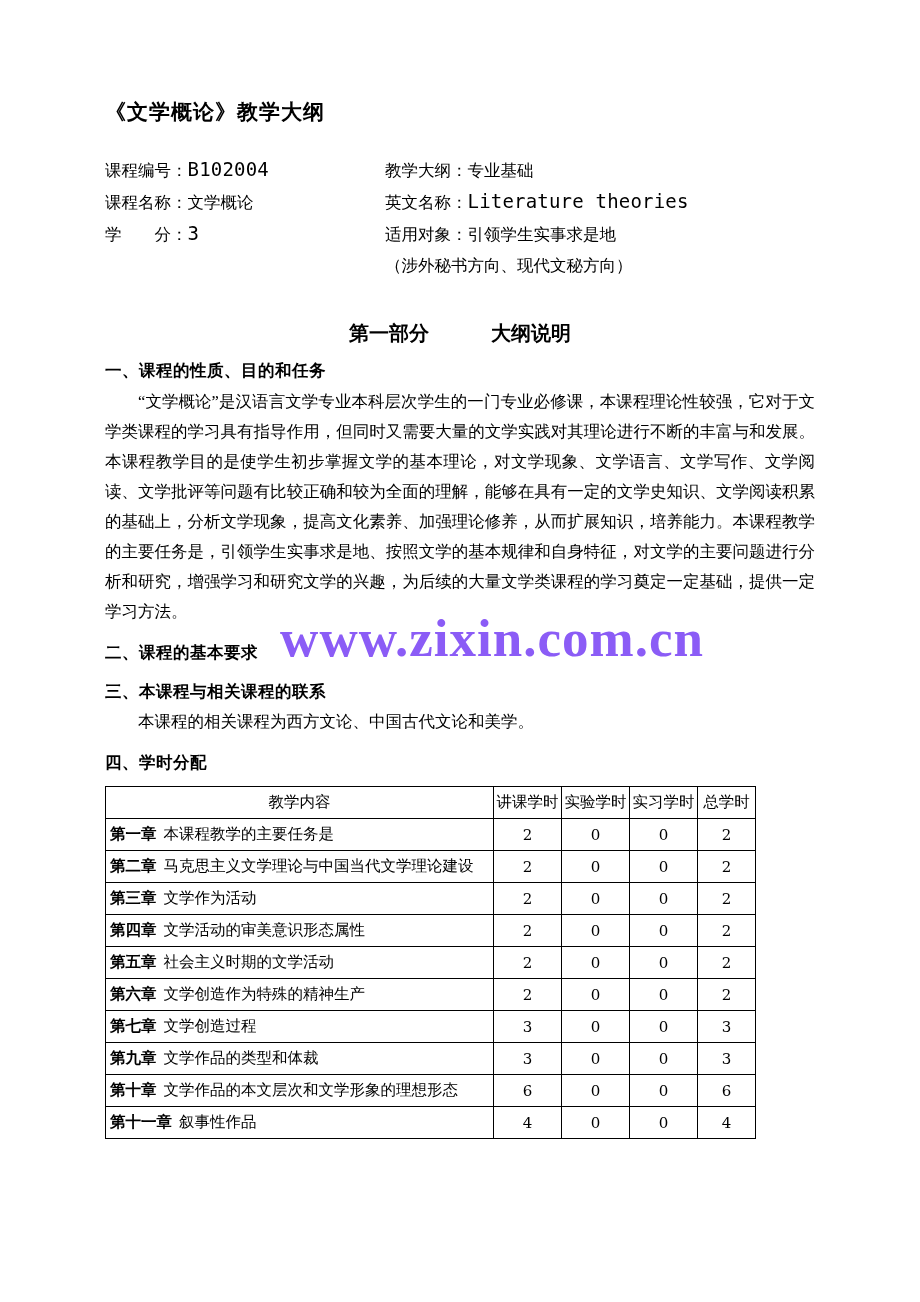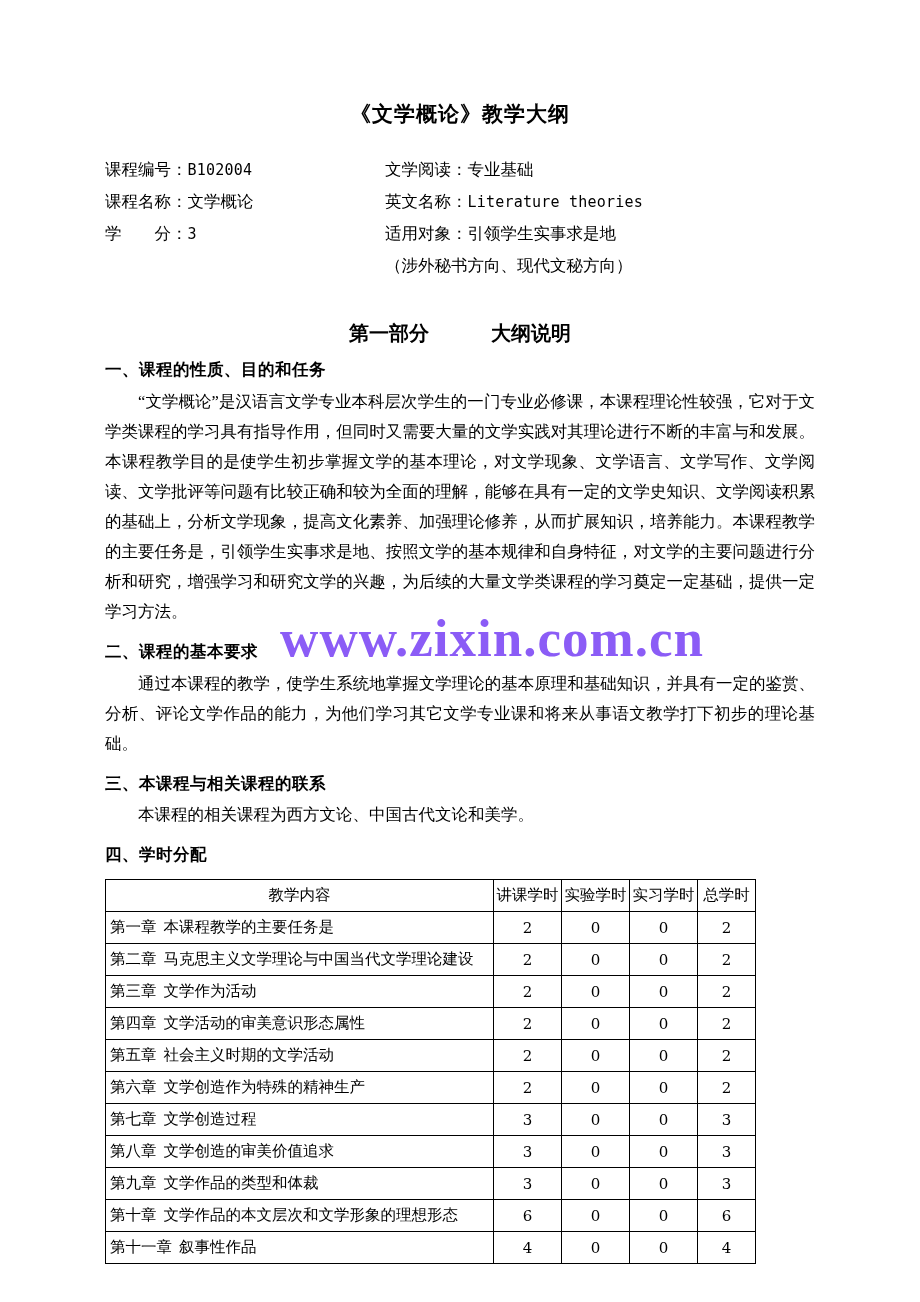--- a/index.html
+++ b/index.html
@@ -41,22 +41,21 @@
     white-space: nowrap;
   }
 
   .content {
     position: relative;
     z-index: 2;
   }
 
   
   .doc-title {
-    text-align: center;
-    font-family: Liberation Sans, sans-serif;
+    font-family: Liberation Mono, monospace;
     font-size: 21px;
     font-weight: bold;
     letter-spacing: 1px;
     margin: 0;
     padding-top: 103px;
     line-height: 1;
   }
 
   
   .meta {
@@ -78,21 +77,21 @@
     white-space: nowrap;
   }
   .meta-indent {
     padding-left: 280px;
   }
   .spaced-label {
     display: inline-block;
   }
   .mono {
     font-family: "DejaVu Sans Mono", "Liberation Mono", monospace;
-    font-size: 15px;
+    font-size: 19px;
     letter-spacing: 0.2px;
     text-align: center;
   }
 
   
   .part-heading {
     text-align: center;
     font-family: "DejaVu Sans", "Liberation Sans", sans-serif;
     font-size: 20px;
     font-weight: bold;
@@ -101,21 +100,21 @@
     padding-bottom: 0;
     line-height: 1.2;
   }
   .part-heading .gap {
     display: inline-block;
     width: 62px;
   }
 
   
   h2.section {
-    font-family: Liberation Mono, monospace;
+    font-family: Liberation Serif, serif;
     font-size: 16.5px;
     font-weight: bold;
     margin: 0;
     padding: 14px 0 0 0;
     line-height: 1.5;
     letter-spacing: 0.5px;
   }
 
   
   p.body-text {
@@ -170,38 +169,39 @@
   table.hours tbody td {
     font-family: "Liberation Serif", "DejaVu Serif", serif;
   }
   table.hours .num {
     font-family: "DejaVu Serif", "Liberation Serif", serif;
     font-size: 15px;
   }
   .chapter-label {
     display: inline-block;
     margin-right: 7px;
+    font-weight: bold;
   }
 </style>
 </head>
 <body>
 
 <div class="page">
 
   <div class="watermark">www.zixin.com.cn</div>
 
   <div class="content">
 
     <h1 class="doc-title">《文学概论》教学大纲</h1>
 
     <div class="meta">
 
       <div class="meta-row">
         <div class="meta-left"><span>课程编号：</span><span class="mono">B102004</span></div>
-        <div class="meta-right"><span>文学阅读：</span><span>专业基础</span></div>
+        <div class="meta-right"><span>教学大纲：</span><span>专业基础</span></div>
       </div>
 
       <div class="meta-row">
         <div class="meta-left"><span>课程名称：</span><span>文学概论</span></div>
         <div class="meta-right"><span>英文名称：</span><span class="mono">Literature theories</span></div>
       </div>
 
       <div class="meta-row">
         <div class="meta-left"><span class="spaced-label">学　　分：</span><span class="mono">3</span></div>
         <div class="meta-right"><span>适用对象：</span><span>引领学生实事求是地</span></div>
@@ -212,21 +212,20 @@
       </div>
 
     </div>
 
     <h2 class="part-heading"><span>第一部分</span><span class="gap"></span><span>大纲说明</span></h2>
 
     <h2 class="section">一、课程的性质、目的和任务</h2>
     <p class="body-text">“文学概论”是汉语言文学专业本科层次学生的一门专业必修课，本课程理论性较强，它对于文学类课程的学习具有指导作用，但同时又需要大量的文学实践对其理论进行不断的丰富与和发展。本课程教学目的是使学生初步掌握文学的基本理论，对文学现象、文学语言、文学写作、文学阅读、文学批评等问题有比较正确和较为全面的理解，能够在具有一定的文学史知识、文学阅读积累的基础上，分析文学现象，提高文化素养、加强理论修养，从而扩展知识，培养能力。本课程教学的主要任务是，引领学生实事求是地、按照文学的基本规律和自身特征，对文学的主要问题进行分析和研究，增强学习和研究文学的兴趣，为后续的大量文学类课程的学习奠定一定基础，提供一定学习方法。</p>
 
     <h2 class="section">二、课程的基本要求</h2>
-    <p class="body-text">通过本课程的教学，使学生系统地掌握文学理论的基本原理和基础知识，并具有一定的鉴赏、分析、评论文学作品的能力，为他们学习其它文学专业课和将来从事语文教学打下初步的理论基础。</p>
 
     <h2 class="section">三、本课程与相关课程的联系</h2>
     <p class="body-text">本课程的相关课程为西方文论、中国古代文论和美学。</p>
 
     <h2 class="section">四、学时分配</h2>
 
     <table class="hours">
       <thead>
         <tr>
           <th class="col-content">教学内容</th>
@@ -280,27 +279,20 @@
             <td class="col-total num">2</td>
           </tr>
           <tr>
             <td class="col-content"><span class="chapter-label">第七章</span><span>文学创造过程</span></td>
             <td class="col-num num">3</td>
             <td class="col-num num">0</td>
             <td class="col-num num">0</td>
             <td class="col-total num">3</td>
           </tr>
           <tr>
-            <td class="col-content"><span class="chapter-label">第八章</span><span>文学创造的审美价值追求</span></td>
-            <td class="col-num num">3</td>
-            <td class="col-num num">0</td>
-            <td class="col-num num">0</td>
-            <td class="col-total num">3</td>
-          </tr>
-          <tr>
             <td class="col-content"><span class="chapter-label">第九章</span><span>文学作品的类型和体裁</span></td>
             <td class="col-num num">3</td>
             <td class="col-num num">0</td>
             <td class="col-num num">0</td>
             <td class="col-total num">3</td>
           </tr>
           <tr>
             <td class="col-content"><span class="chapter-label">第十章</span><span>文学作品的本文层次和文学形象的理想形态</span></td>
             <td class="col-num num">6</td>
             <td class="col-num num">0</td>

